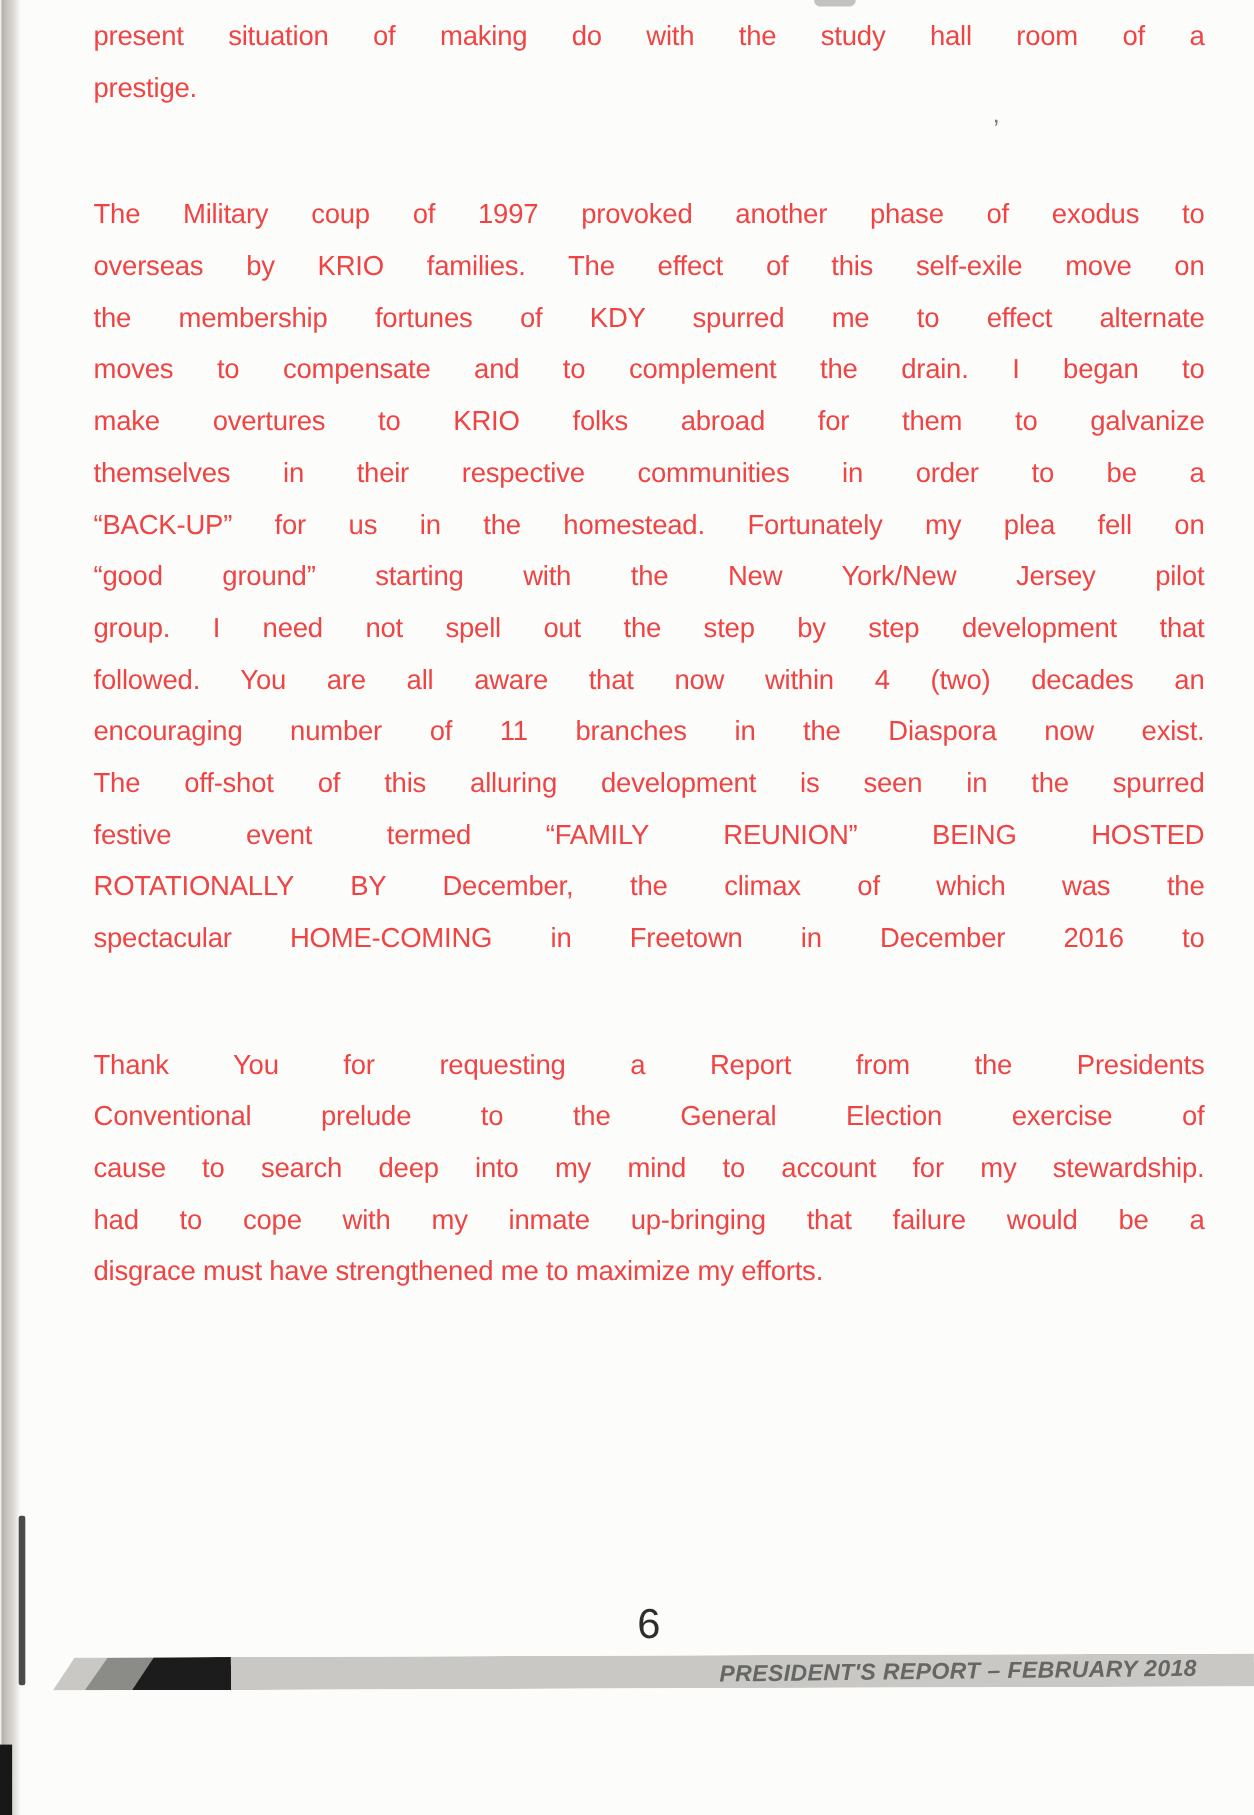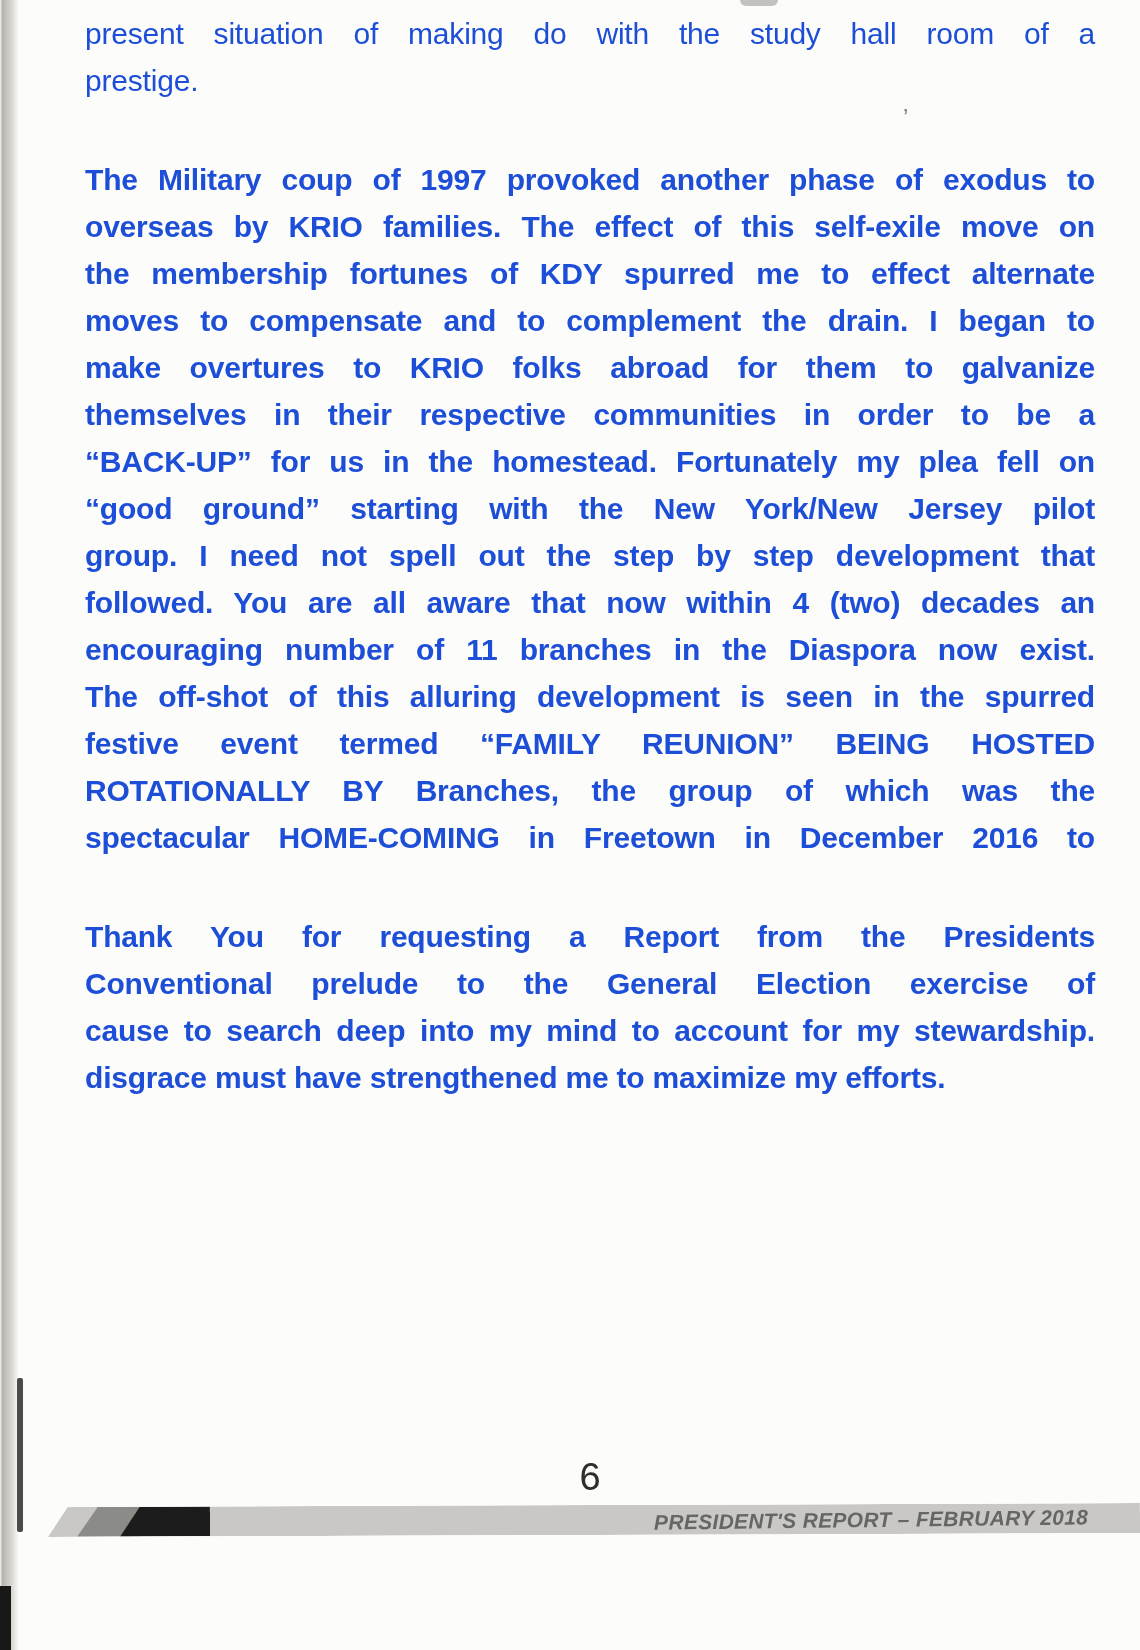--- a/index.html
+++ b/index.html
@@ -30,24 +30,24 @@
     background: #c2c2c0; border-radius: 0 0 6px 6px;
   }
   .apostrophe-artifact {
     position: absolute; left: 903px; top: 104px;
     font-size: 24px; color: #7d7d7b;
   }
 
   
   .doc-body {
     position: absolute; left: 85px; top: 10px; width: 1010px;
-    font-size: 30px; line-height: 47px; letter-spacing: -0.2px;
-    color: #1d4ed8; hyphens: none;
+    font-size: 25px; line-height: 47px; letter-spacing: -0.2px;
+    color: #ef4444; hyphens: none;
   }
-  .para + .para { margin-top: 52px; font-weight: bold; }
+  .para + .para { margin-top: 68px; }
   .line { text-align: justify; text-align-last: justify; }
   .line.last { text-align-last: left; }
 
   
   .page-number {
     position: absolute; left: 85px; top: 1456px; width: 1010px;
     text-align: center; font-size: 38px; line-height: 42px; color: #2e2e2e;
   }
 
   
@@ -97,28 +97,29 @@
     <div class="line">moves to compensate and to complement the drain.  I began to</div>
     <div class="line">make overtures to KRIO folks abroad for them to galvanize</div>
     <div class="line">themselves in their respective communities in order to be a</div>
     <div class="line">“BACK-UP” for us in the homestead.  Fortunately my plea fell on</div>
     <div class="line">“good ground” starting with the New York/New Jersey pilot</div>
     <div class="line">group.  I need not spell out the step by step development that</div>
     <div class="line">followed.  You are all aware that now within 4 (two) decades an</div>
     <div class="line">encouraging number of 11 branches in the Diaspora now exist.</div>
     <div class="line">The off-shot of this alluring development is seen in the spurred</div>
     <div class="line">festive event termed “FAMILY REUNION” BEING HOSTED</div>
-    <div class="line">ROTATIONALLY BY Branches, the group of which was the</div>
+    <div class="line">ROTATIONALLY BY December, the climax of which was the</div>
     <div class="line">spectacular HOME-COMING in Freetown in December 2016 to</div>
   </div>
 
   <div class="para">
     <div class="line">Thank You for requesting a Report from the Presidents</div>
     <div class="line">Conventional prelude to the General Election exercise of</div>
     <div class="line">cause to search deep into my mind to account for my stewardship.</div>
+    <div class="line">had to cope with my inmate up-bringing that failure would be a</div>
     <div class="line last">disgrace must have strengthened me to maximize my efforts.</div>
   </div>
 
 </div>
 
 <div class="page-number">6</div>
 
 <div class="footer">
   <div class="seg-mid"></div>
   <div class="seg-dark"></div>

